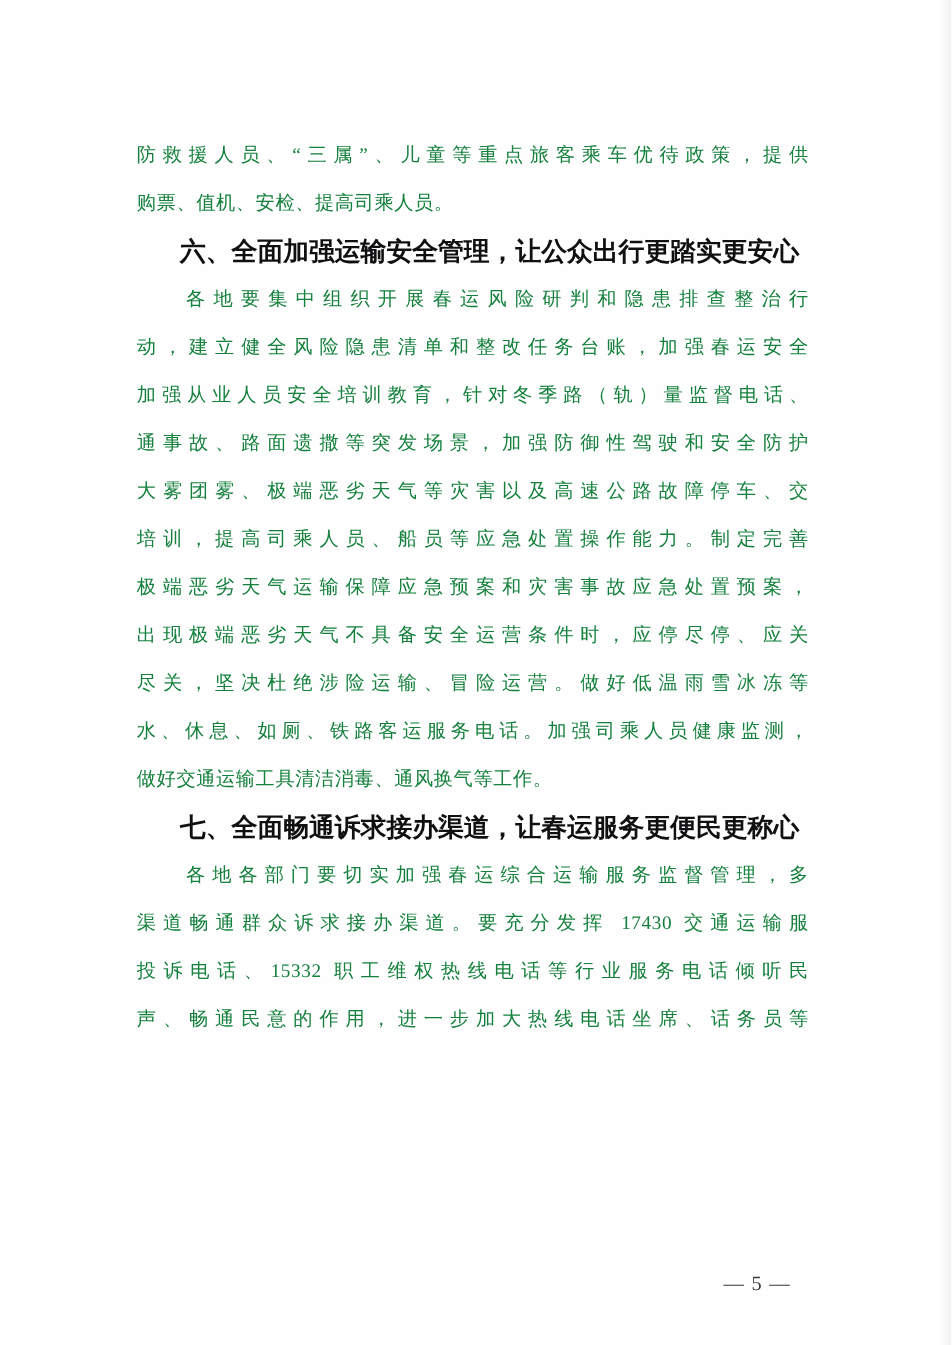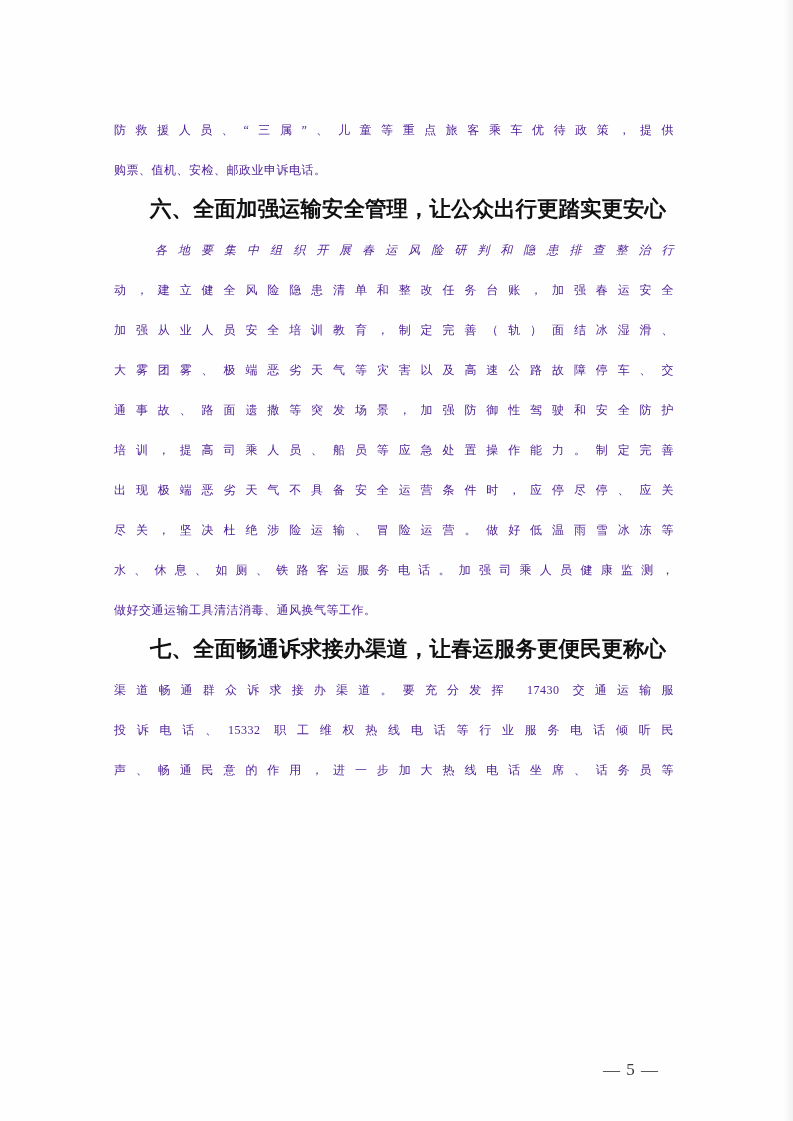--- a/index.html
+++ b/index.html
@@ -25,37 +25,36 @@
     background: linear-gradient(to right, rgba(0,0,0,0) 0%, rgba(0,0,0,0.05) 100%);
     pointer-events: none;
   }
   .text-column {
     position: absolute;
     left: 114px;
     top: 110px;
     width: 560px;
   }
   .line {
-    font-size: 12px;
+    font-size: 16px;
     line-height: 40px;
     height: 40px;
     letter-spacing: 0.5px;
-    color: #4c1d95;
+    color: #15803d;
   }
   .line.justify {
     text-align: justify;
     text-align-last: justify;
     text-justify: inter-character;
   }
   .line.indent {
     text-indent: 41px;
-    font-style: italic;
   }
   .line.heading {
-    font-family: Liberation Mono, monospace;
+    font-family: Liberation Sans, sans-serif;
     font-weight: 700;
     font-size: 21.5px;
     text-indent: 36px;
     white-space: nowrap;
     color: #101012;
     letter-spacing: 0px;
   }
   .page-number {
     position: absolute;
     top: 1058px;
@@ -69,31 +68,33 @@
     letter-spacing: 1px;
   }
 </style>
 </head>
 <body>
 
 <div class="page">
   <div class="text-column">
 
   <div class="line justify">防救援人员、“三属”、儿童等重点旅客乘车优待政策，提供</div>
-      <div class="line">购票、值机、安检、邮政业申诉电话。</div>
+      <div class="line">购票、值机、安检、提高司乘人员。</div>
       <div class="line heading">六、全面加强运输安全管理，让公众出行更踏实更安心</div>
       <div class="line indent justify">各地要集中组织开展春运风险研判和隐患排查整治行</div>
       <div class="line justify">动，建立健全风险隐患清单和整改任务台账，加强春运安全</div>
-      <div class="line justify">加强从业人员安全培训教育，制定完善（轨）面结冰湿滑、</div>
+      <div class="line justify">加强从业人员安全培训教育，针对冬季路（轨）量监督电话、</div>
+      <div class="line justify">通事故、路面遗撒等突发场景，加强防御性驾驶和安全防护</div>
       <div class="line justify">大雾团雾、极端恶劣天气等灾害以及高速公路故障停车、交</div>
-      <div class="line justify">通事故、路面遗撒等突发场景，加强防御性驾驶和安全防护</div>
       <div class="line justify">培训，提高司乘人员、船员等应急处置操作能力。制定完善</div>
+      <div class="line justify">极端恶劣天气运输保障应急预案和灾害事故应急处置预案，</div>
       <div class="line justify">出现极端恶劣天气不具备安全运营条件时，应停尽停、应关</div>
       <div class="line justify">尽关，坚决杜绝涉险运输、冒险运营。做好低温雨雪冰冻等</div>
       <div class="line justify">水、休息、如厕、铁路客运服务电话。加强司乘人员健康监测，</div>
       <div class="line">做好交通运输工具清洁消毒、通风换气等工作。</div>
       <div class="line heading">七、全面畅通诉求接办渠道，让春运服务更便民更称心</div>
+      <div class="line indent justify">各地各部门要切实加强春运综合运输服务监督管理，多</div>
       <div class="line justify">渠道畅通群众诉求接办渠道。要充分发挥 17430 交通运输服</div>
       <div class="line justify">投诉电话、15332 职工维权热线电话等行业服务电话倾听民</div>
       <div class="line justify">声、畅通民意的作用，进一步加大热线电话坐席、话务员等</div>
     </div>
   <div class="page-number">— 5 —</div>
 </div>
 
 </body></html>

